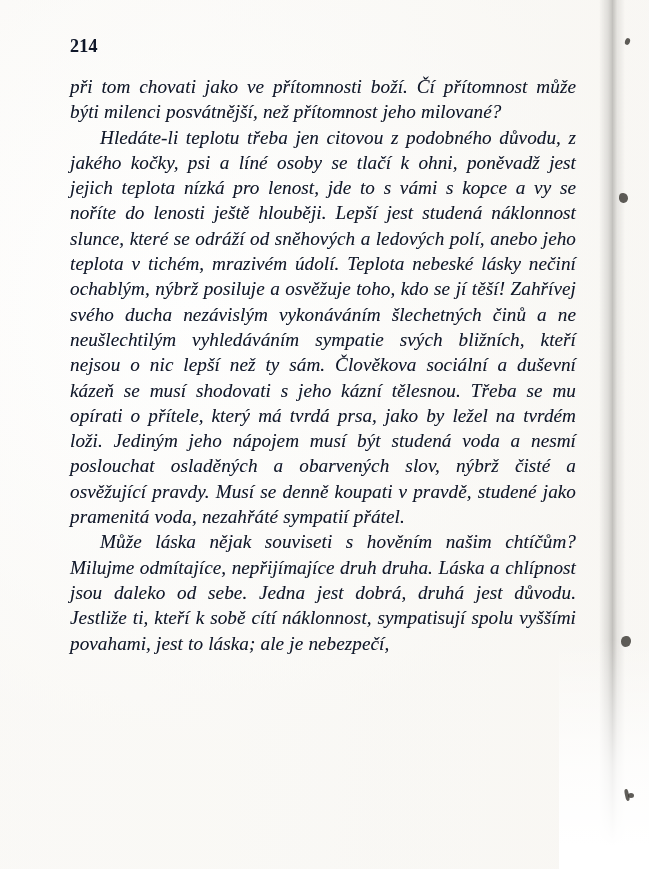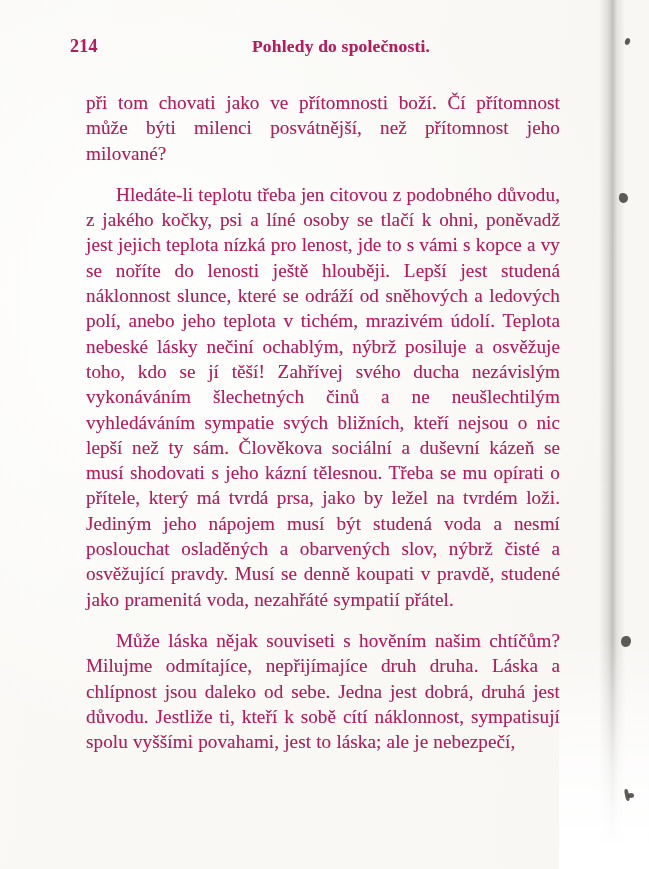--- a/index.html
+++ b/index.html
@@ -7,21 +7,21 @@
     padding: 0;
     background: #ffffff;
   }
   .page {
     position: relative;
     width: 649px;
     height: 869px;
     background: #fefefe;
     overflow: hidden;
     font-family: "Liberation Serif", "DejaVu Serif", serif;
-    color: #be185d;
+    color: #0f172a;
   }
 
   
   .paper-tint {
     position: absolute;
     inset: 0;
     background:
       radial-gradient(ellipse 70% 50% at 30% 35%, rgba(250,249,246,0) 0%, rgba(246,244,239,0.55) 100%),
       linear-gradient(95deg, #ffffff 0%, #fdfdfc 55%, #fbfaf8 100%);
     pointer-events: none;
@@ -95,45 +95,45 @@
   }
 
   
   .textblock {
     position: absolute;
     left: 70px;
     top: 74px;
     width: 506px;
   }
   .para {
-    margin: 16px;
+    margin: 0;
     font-size: 19.2px;
     line-height: 25.3px;
     text-align: justify;
     text-align-last: left;
     letter-spacing: .05px;
     word-spacing: .3px;
+    font-style: italic;
   }
   .para.indent { text-indent: 30px; }
 
   
   .textblock, .running-head {
     text-shadow: 0 0 .35px rgba(30,28,24,0.30);
   }
 </style>
 </head>
 <body>
 
 <div class="page">
 
   <div class="paper-tint"></div>
 
   <div class="running-head">
     <span class="folio">214</span>
-    <span class="head-title">Pohledy do společnosti.</span>
   </div>
 
   <div class="textblock">
     <p class="para">při tom chovati jako ve přítomnosti boží. Čí přítomnost může býti milenci posvátnější, než přítomnost jeho milované?</p>
     <p class="para indent">Hledáte-li teplotu třeba jen citovou z podobného důvodu, z jakého kočky, psi a líné osoby se tlačí k ohni, poněvadž jest jejich teplota nízká pro lenost, jde to s vámi s kopce a vy se noříte do lenosti ještě hlouběji. Lepší jest studená náklonnost slunce, které se odráží od sněhových a ledových polí, anebo jeho teplota v tichém, mrazivém údolí. Teplota nebeské lásky nečiní ochablým, nýbrž posiluje a osvěžuje toho, kdo se jí těší! Zahřívej svého ducha nezávislým vykonáváním šlechetných činů a ne neušlechtilým vyhledáváním sympatie svých bližních, kteří nejsou o nic lepší než ty sám. Člověkova sociální a duševní kázeň se musí shodovati s jeho kázní tělesnou. Třeba se mu opírati o přítele, který má tvrdá prsa, jako by ležel na tvrdém loži. Jediným jeho nápojem musí být studená voda a nesmí poslouchat osladěných a obarvených slov, nýbrž čisté a osvěžující pravdy. Musí se denně koupati v pravdě, studené jako pramenitá voda, nezahřáté sympatií přátel.</p>
     <p class="para indent">Může láska nějak souviseti s hověním našim chtíčům? Milujme odmítajíce, nepřijímajíce druh druha. Láska a chlípnost jsou daleko od sebe. Jedna jest dobrá, druhá jest důvodu. Jestliže ti, kteří k sobě cítí náklonnost, sympatisují spolu vyššími povahami, jest to láska; ale je nebezpečí,</p>
   </div>
 
   <div class="gutter"></div>
   <div class="gutter-fade"></div>

